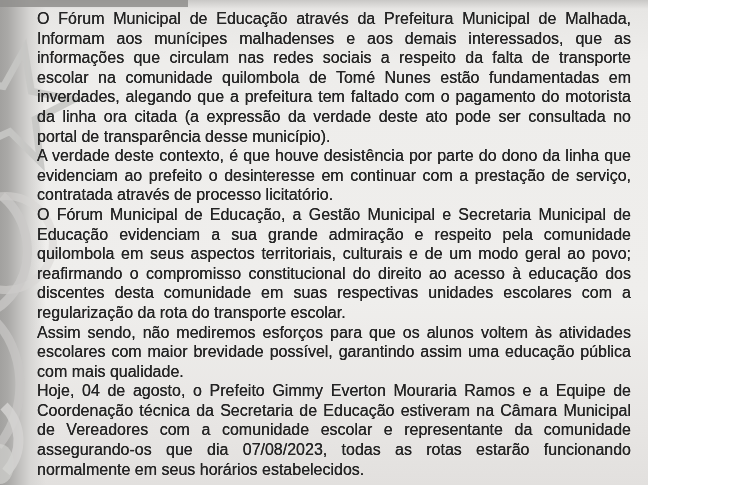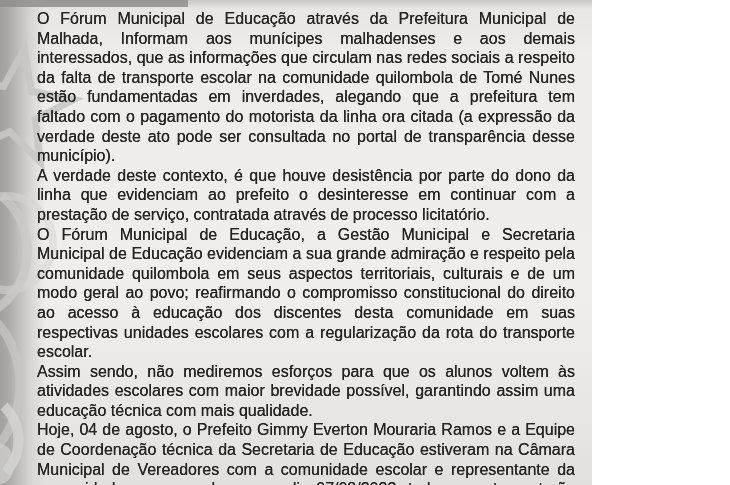--- a/index.html
+++ b/index.html
@@ -2,21 +2,21 @@
 <html style="--paper: #efeeec; --edge: #a2a19f; --topbar: #8f8e8c; --text: #242424; --watermark: #c7c6c4;"><head>
 <meta charset="utf-8">
 <style>
   html, body {
     margin: 0;
     padding: 0;
     background: #ffffff;
   }
   .stage {
     position: relative;
-    width: 592px;
+    width: 648px;
     height: 485px;
     overflow: hidden;
     font-family: "Liberation Sans", "DejaVu Sans", sans-serif;
     background:
       linear-gradient(90deg,
         var(--edge, #a2a19f) 0px,
         #aaa9a7 8px,
         #c0bfbd 19px,
         #d6d5d3 30px,
         rgba(214,213,211,0) 46px),
@@ -80,18 +80,18 @@
     <path d="M 2 196 C 30 220 36 262 14 292 C 2 308 -10 314 -18 310" fill="none" stroke="#cbcac8" stroke-width="9" opacity="0.75"></path>
     <path d="M -8 318 C 26 348 30 408 -2 446" fill="none" stroke="#c9c8c6" stroke-width="9" opacity="0.7"></path>
     <path d="M 4 406 C 22 424 24 452 6 472" fill="none" stroke="#d6d5d3" stroke-width="10" opacity="0.8"></path>
     <ellipse cx="0" cy="464" rx="14" ry="20" fill="#d2d1cf" opacity="0.7"></ellipse>
   </svg>
 
   <div class="text-block">
     <p>O Fórum Municipal de Educação através da Prefeitura Municipal de Malhada, Informam aos munícipes malhadenses e aos demais interessados, que as informações que circulam nas redes sociais a respeito da falta de transporte escolar na comunidade quilombola de Tomé Nunes estão fundamentadas em inverdades, alegando que a prefeitura tem faltado com o pagamento do motorista da linha ora citada (a expressão da verdade deste ato pode ser consultada no portal de transparência desse município).</p>
     <p>A verdade deste contexto, é que houve desistência por parte do dono da linha que evidenciam ao prefeito o desinteresse em continuar com a prestação de serviço, contratada através de processo licitatório.</p>
     <p>O Fórum Municipal de Educação, a Gestão Municipal e Secretaria Municipal de Educação evidenciam a sua grande admiração e respeito pela comunidade quilombola em seus aspectos territoriais, culturais e de um modo geral ao povo; reafirmando o compromisso constitucional do direito ao acesso à educação dos discentes desta comunidade em suas respectivas unidades escolares com a regularização da rota do transporte escolar.</p>
-    <p>Assim sendo, não mediremos esforços para que os alunos voltem às atividades escolares com maior brevidade possível, garantindo assim uma educação técnica com mais qualidade.</p>
+    <p>Assim sendo, não mediremos esforços para que os alunos voltem às atividades escolares com maior brevidade possível, garantindo assim uma educação pública com mais qualidade.</p>
     <p>Hoje, 04 de agosto, o Prefeito Gimmy Everton Mouraria Ramos e a Equipe de Coordenação técnica da Secretaria de Educação estiveram na Câmara Municipal de Vereadores com a comunidade escolar e representante da comunidade assegurando-os que dia 07/08/2023, todas as rotas estarão funcionando normalmente em seus horários estabelecidos.</p>
     <p class="closing">Estamos à disposição para quaisquer esclarecimentos.</p>
   </div>
 
 </div>
 
 </body></html>

